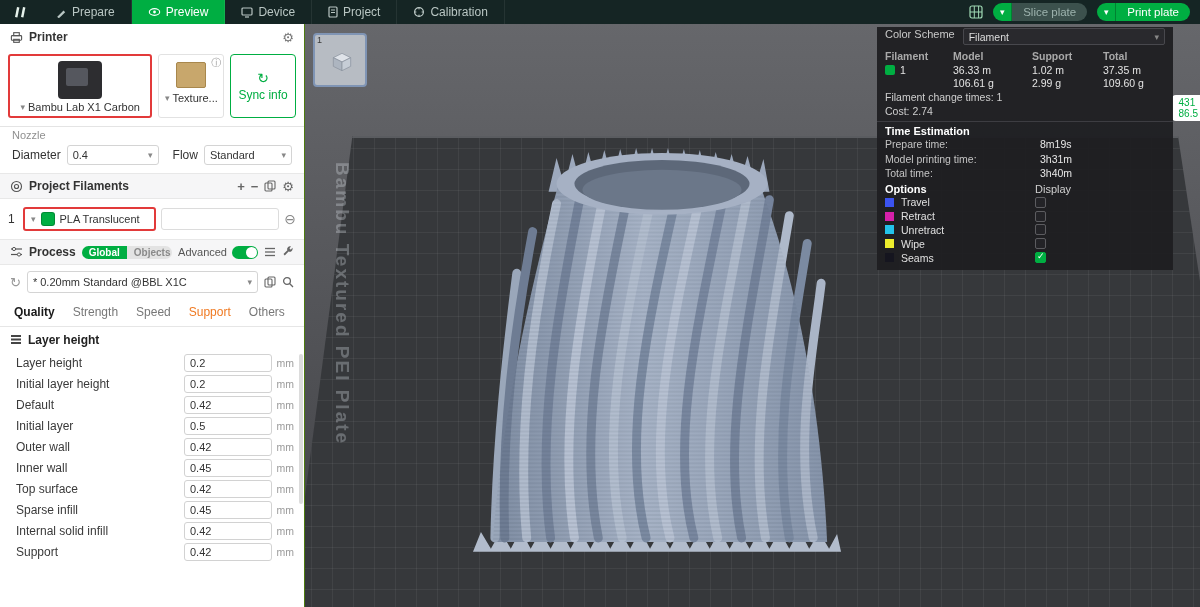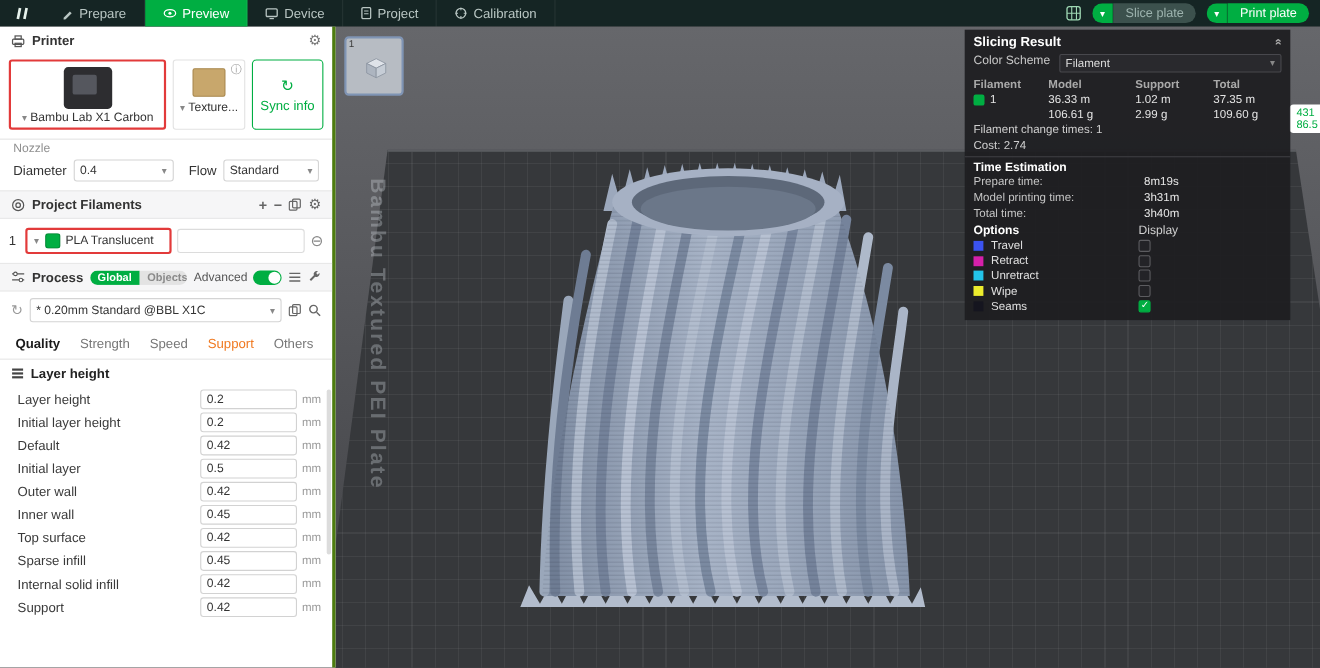--- a/index.html
+++ b/index.html
@@ -13,21 +13,21 @@
   .tab.active { background:#00ae42; color:#fff; }
   .tab .tico { display:flex; align-items:center; }
   .topbar-right { margin-left:auto; display:flex; align-items:center; gap:10px; padding-right:10px; }
   .split-btn { display:flex; align-items:stretch; height:18px; cursor:pointer; }
   .split-chev { width:19px; background:#00ae42; border-radius:9px 0 0 9px; color:#fff; font-size:9px; display:flex; align-items:center; justify-content:center; border-right:1px solid rgba(0,0,0,0.25); }
   .split-label { padding:0 11px; border-radius:0 9px 9px 0; font-size:11.5px; display:flex; align-items:center; }
   .split-label.muted { background:#3c514d; color:#9db3ae; }
   .split-label.green { background:#00ae42; color:#fff; }
 
   
-  .left-panel { position:absolute; left:0; top:24px; width:305px; bottom:0; background:#fff; border-right:3px solid #4d7c0f; overflow:hidden; z-index:40; }
+  .left-panel { position:absolute; left:0; top:24px; width:305px; bottom:0; background:#fff; border-right:1px solid #4d7c0f; overflow:hidden; z-index:40; }
   .prow { display:flex; align-items:center; padding:0 10px; }
   .hdr { height:26px; font-size:12px; color:#333; font-weight:bold; gap:6px; }
   .hdr .grow { flex:1; }
   .gear { color:#777; font-size:13px; cursor:pointer; }
   .cards { display:flex; gap:6px; padding:4px 8px 8px 8px; align-items:stretch; }
   .printer-card { width:145px; border:2px solid #e23a3a; border-radius:3px; padding:3px 4px; display:flex; flex-direction:column; align-items:center; cursor:pointer; }
   .printer-img { width:44px; height:38px; background:#2d2d30; border-radius:4px; position:relative; margin:2px 0; }
   .printer-img::after { content:""; position:absolute; left:8px; top:7px; width:22px; height:18px; background:#55575e; border-radius:2px; }
   .pc-name { display:flex; align-items:center; gap:3px; font-size:11px; color:#333; white-space:nowrap; }
   .chev { color:#888; font-size:9px; }
@@ -446,24 +446,20 @@
       </svg>
     </div>
 
     <div class="layer-ind">
       <div>431</div>
       <div>86.5</div>
     </div>
   </div>
 
   <div class="sr">
-    <div class="sr-title">
-      <span>Slicing Result</span>
-      <span class="sr-collapse">«</span>
-    </div>
     <div class="sr-scheme">
       <span>Color Scheme</span>
       <div class="sr-select">
         <span>Filament</span>
         <span class="chev">▾</span>
       </div>
     </div>
     <div class="sr-table">
       <div class="sr-th">Filament</div>
       <div class="sr-th">Model</div>

